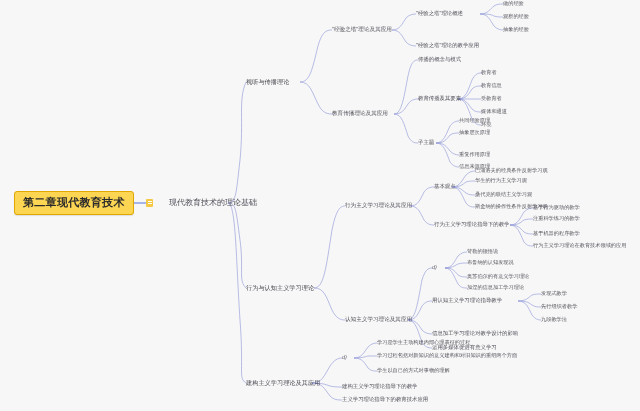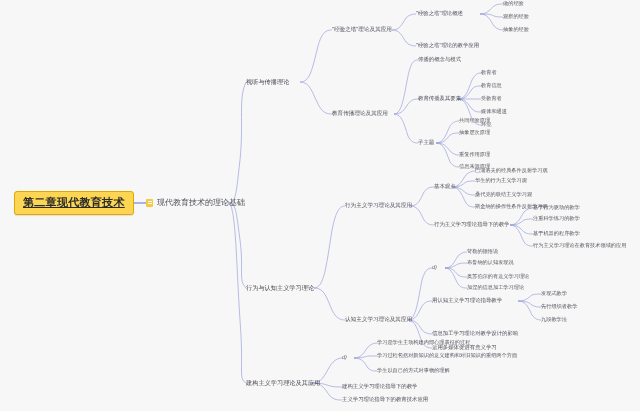--- a/index.html
+++ b/index.html
@@ -43,21 +43,21 @@
     color: #2b2b2b;
     letter-spacing: 0.3px;
     box-shadow: 0 1px 1px rgba(0,0,0,0.10);
   }
   
   .n-l1 {
     font-size: 8px;
     color: #4a4a55;
     display: flex;
     align-items: center;
-    gap: 4px;
+    gap: 16px;
   }
   .n-l1 .doc-icon {
     width: 7px;
     height: 8px;
     background: #f6c944;
     border-radius: 1px;
     position: relative;
     flex: none;
   }
   .n-l1 .doc-icon::after {
@@ -163,21 +163,21 @@
 
     <path class="link-path" d="M312,383 C322,383 324,376 330,366 C334,360 338,358 342,358"></path>
     <path class="link-path" d="M312,383 C322,383 324,384 330,386 C334,387 338,387 342,387"></path>
     <path class="link-path" d="M312,383 C322,383 324,388 330,396 C334,400 338,400 342,400"></path>
 
     <path class="link-path" d="M354,358 C362,358 364,352 368,347 C371,344 374,343 377,343"></path>
     <path class="link-path" d="M354,358 C362,358 364,357 368,356 C371,356 374,356 377,356"></path>
     <path class="link-path" d="M354,358 C362,358 364,362 368,368 C371,371 374,371 377,371"></path>
   </svg>
 
-  <div class="node n-root" style="left:14px; top:203px;text-decoration:underline;">第二章现代教育技术</div>
+  <div class="node n-root" style="left:14px; top:203px;">第二章现代教育技术</div>
 
   <div class="node n-l1" style="left:146px; top:203px;">
     <span class="doc-icon"></span>
     <span>现代教育技术的理论基础</span>
   </div>
 
   <div class="node n-l2" style="left:246px; top:82px;">视听与传播理论</div>
 
   <div class="node n-l3" style="left:332px; top:30px;">"经验之塔"理论及其应用</div>
   <div class="node n-l4" style="left:416px; top:14px;">"经验之塔"理论概述</div>

